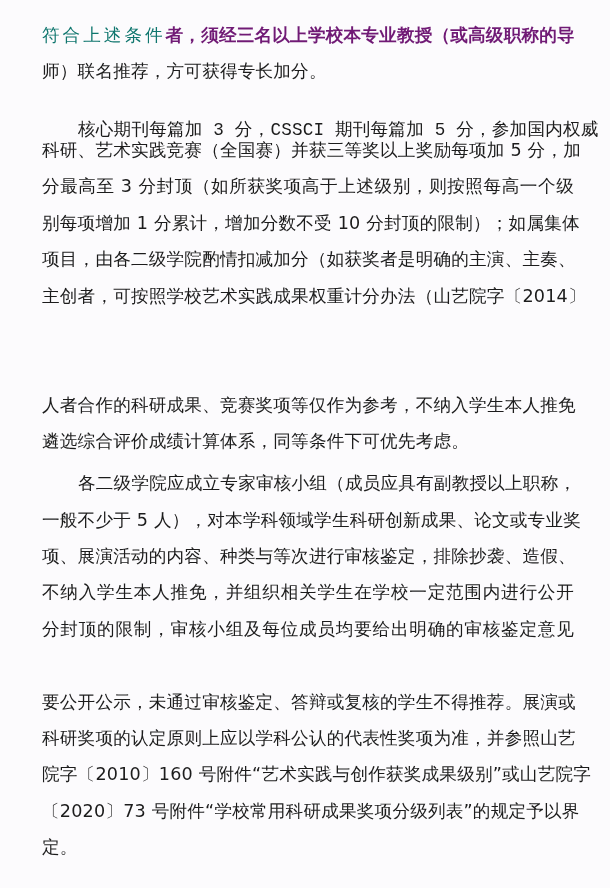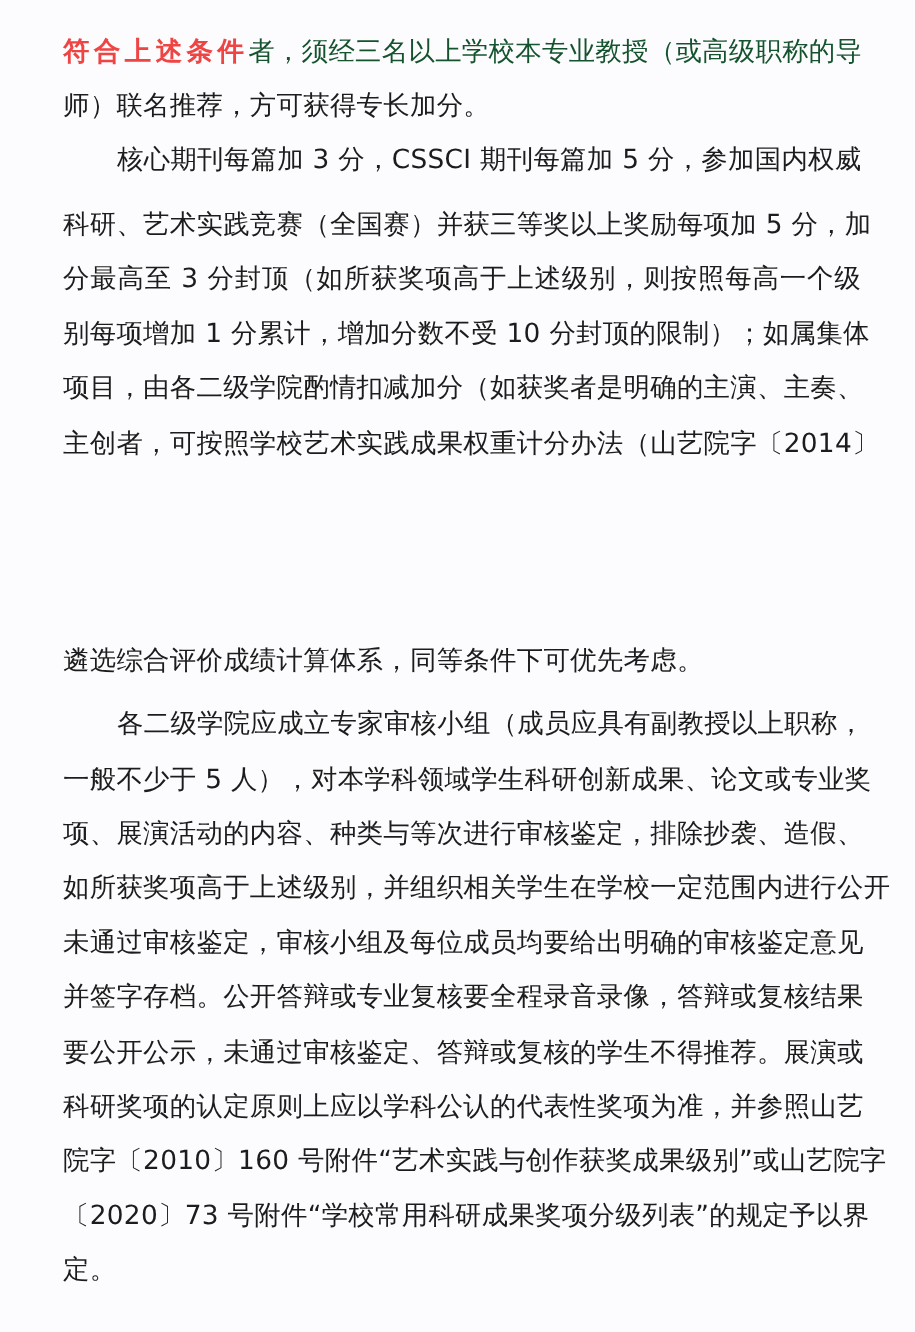--- a/index.html
+++ b/index.html
@@ -36,49 +36,50 @@
       text-align-last: justify;
     }
     .line.last {
       text-align-last: left;
     }
     .line.indent {
       left: 78px;
       width: 496px;
     }
     .faded {
-      color: #ef4444;
+      color: #0f766e;
       letter-spacing: 3px;
-      font-weight: bold;
+      font-weight: normal;
     }
     .strong {
-      color: #14532d;
+      color: #701a75;
+      font-weight: bold;
     }
   </style>
 </head>
 <body>
 
 <div class="page">
 
   <div class="line" style="top:20px;"><span class="faded">符合上述条件</span><span class="strong">者，须经三名以上学校本专业教授（或高级职称的导</span></div>
   <div class="line last" style="top: 56px;">师）联名推荐，方可获得专长加分。</div>
 
-  <div class="line indent" style="top: 92px;">核心期刊每篇加 3 分，CSSCI 期刊每篇加 5 分，参加国内权威</div>
+  <div class="line indent" style="top: 115px; font-family: Liberation Mono, monospace;">核心期刊每篇加 3 分，CSSCI 期刊每篇加 5 分，参加国内权威</div>
   <div class="line" style="top: 135px;">科研、艺术实践竞赛（全国赛）并获三等奖以上奖励每项加 5 分，加</div>
   <div class="line" style="top: 171px;">分最高至 3 分封顶（如所获奖项高于上述级别，则按照每高一个级</div>
   <div class="line" style="top: 208px;">别每项增加 1 分累计，增加分数不受 10 分封顶的限制）；如属集体</div>
   <div class="line" style="top: 244px;">项目，由各二级学院酌情扣减加分（如获奖者是明确的主演、主奏、</div>
   <div class="line" style="top: 281px;">主创者，可按照学校艺术实践成果权重计分办法（山艺院字〔2014〕</div>
+  <div class="line" style="top: 390px;">人者合作的科研成果、竞赛奖项等仅作为参考，不纳入学生本人推免</div>
   <div class="line indent" style="top: 468px;">各二级学院应成立专家审核小组（成员应具有副教授以上职称，</div>
 
   <div class="line last" style="top: 426px;">遴选综合评价成绩计算体系，同等条件下可优先考虑。</div>
   <div class="line" style="top: 505px;">一般不少于 5 人），对本学科领域学生科研创新成果、论文或专业奖</div>
   <div class="line" style="top: 541px;">项、展演活动的内容、种类与等次进行审核鉴定，排除抄袭、造假、</div>
-  <div class="line" style="top: 577px;">如所获奖项高于上述级别，并组织相关学生在学校一定范围内进行公开</div>
-  <div class="line" style="top: 614px;">未通过审核鉴定，审核小组及每位成员均要给出明确的审核鉴定意见</div>
-  <div class="line" style="top: 650px;">并签字存档。公开答辩或专业复核要全程录音录像，答辩或复核结果</div>
+  <div class="line" style="top: 577px;">不纳入学生本人推免，并组织相关学生在学校一定范围内进行公开</div>
+  <div class="line" style="top: 614px;">分封顶的限制，审核小组及每位成员均要给出明确的审核鉴定意见</div>
   <div class="line" style="top: 687px;">要公开公示，未通过审核鉴定、答辩或复核的学生不得推荐。展演或</div>
   <div class="line" style="top: 723px;">科研奖项的认定原则上应以学科公认的代表性奖项为准，并参照山艺</div>
   <div class="line" style="top: 759px;">院字〔2010〕160 号附件“艺术实践与创作获奖成果级别”或山艺院字</div>
   <div class="line" style="top: 796px;">〔2020〕73 号附件“学校常用科研成果奖项分级列表”的规定予以界</div>
   <div class="line last" style="top: 832px;">定。</div>
 
 </div>
 
 </body></html>

